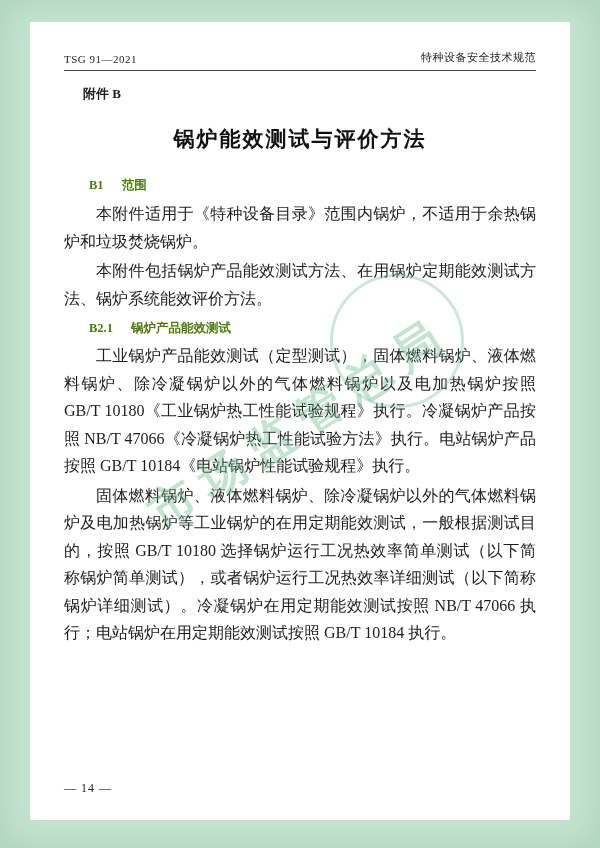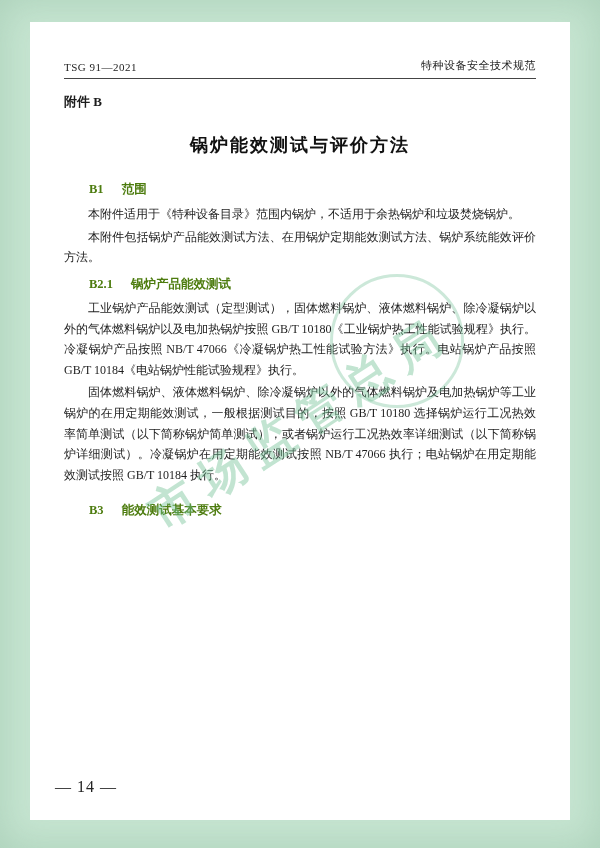--- a/index.html
+++ b/index.html
@@ -20,68 +20,69 @@
     position: absolute;
     left: 30px;
     top: 22px;
     width: 540px;
     height: 798px;
     background: #ffffff;
     overflow: hidden;
   }
   .page-inner {
     position: relative;
-    padding: 36px 34px 0 34px;
+    padding: 28px 34px 0 34px;
     color: #1c1c1c;
   }
   .page-header {
     display: flex;
     justify-content: space-between;
     align-items: flex-end;
     font-size: 11px;
     letter-spacing: .5px;
     padding-bottom: 5px;
     border-bottom: 1px solid #444;
     color: #222;
   }
   .attachment-label {
     margin-top: 14px;
     font-weight: bold;
     font-size: 13px;
+    margin-left: 19px;
   }
   .doc-title {
     margin: 22px 0 24px 0;
     text-align: center;
-    font-size: 18px;
+    font-size: 21px;
     font-weight: bold;
     letter-spacing: 2px;
     color: #111;
   }
   .heading {
     font-weight: bold;
     font-size: 12.5px;
     padding-left: 2em;
     color: #4d7c0f;
   }
   .heading.major { margin: 16px 0 6px 0; }
   .heading.sub   { margin: 8px 0 5px 0; }
   .heading .h-label { margin-right: 1.2em; }
   .para {
     margin: 0 0 2px 0;
-    font-size: 12px;
+    font-size: 16px;
     line-height: 1.72;
     text-indent: 2em;
     text-align: justify;
     color: #1d1d1d;
   }
   .page-footer {
     position: absolute;
-    left: 25px;
+    left: 34px;
     bottom: 24px;
-    font-size: 16px;
+    font-size: 12px;
     color: #222;
     letter-spacing: 1px;
   }
   
   .watermark-wrap {
     position: absolute;
     left: 0;
     top: 0;
     width: 100%;
     height: 100%;
@@ -144,23 +145,19 @@
 
       <div class="heading sub">
         <span class="h-label">B2.1</span>
         <span class="h-text">锅炉产品能效测试</span>
       </div>
       <p class="para">工业锅炉产品能效测试（定型测试），固体燃料锅炉、液体燃料锅炉、除冷凝锅炉以外的气体燃料锅炉以及电加热锅炉按照 GB/T 10180《工业锅炉热工性能试验规程》执行。冷凝锅炉产品按照 NB/T 47066《冷凝锅炉热工性能试验方法》执行。电站锅炉产品按照 GB/T 10184《电站锅炉性能试验规程》执行。</p>
 
       <p class="para">固体燃料锅炉、液体燃料锅炉、除冷凝锅炉以外的气体燃料锅炉及电加热锅炉等工业锅炉的在用定期能效测试，一般根据测试目的，按照 GB/T 10180 选择锅炉运行工况热效率简单测试（以下简称锅炉简单测试），或者锅炉运行工况热效率详细测试（以下简称锅炉详细测试）。冷凝锅炉在用定期能效测试按照 NB/T 47066 执行；电站锅炉在用定期能效测试按照 GB/T 10184 执行。</p>
 
 
-      <div class="heading major">
-        <span class="h-label">B3</span>
-        <span class="h-text">能效测试基本要求</span>
-      </div>
 
 
     </div>
 
     <div class="page-footer">— 14 —</div>
   </div>
 </div>
 
 </body></html>

